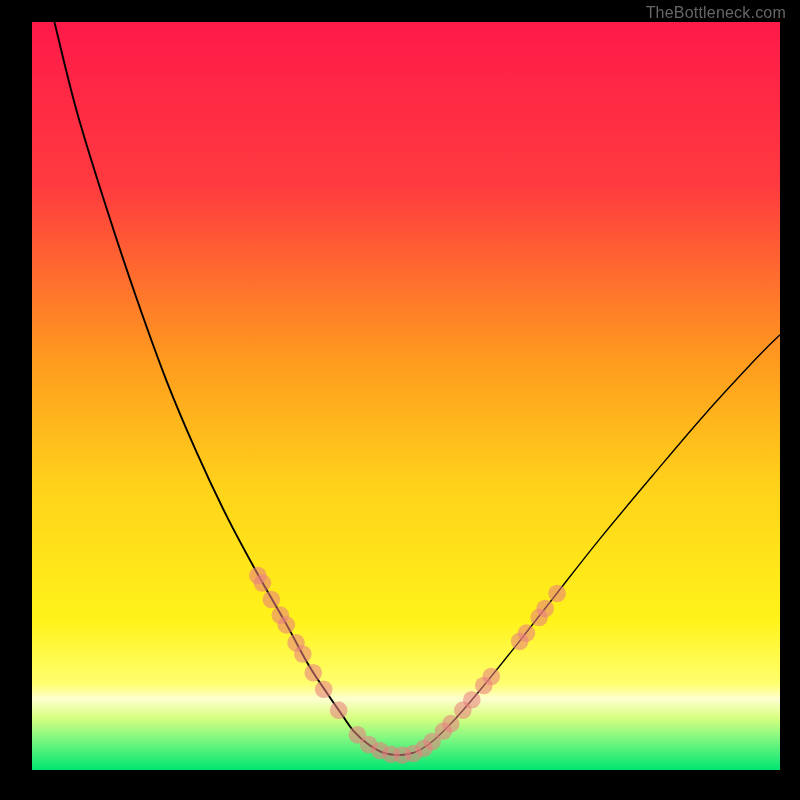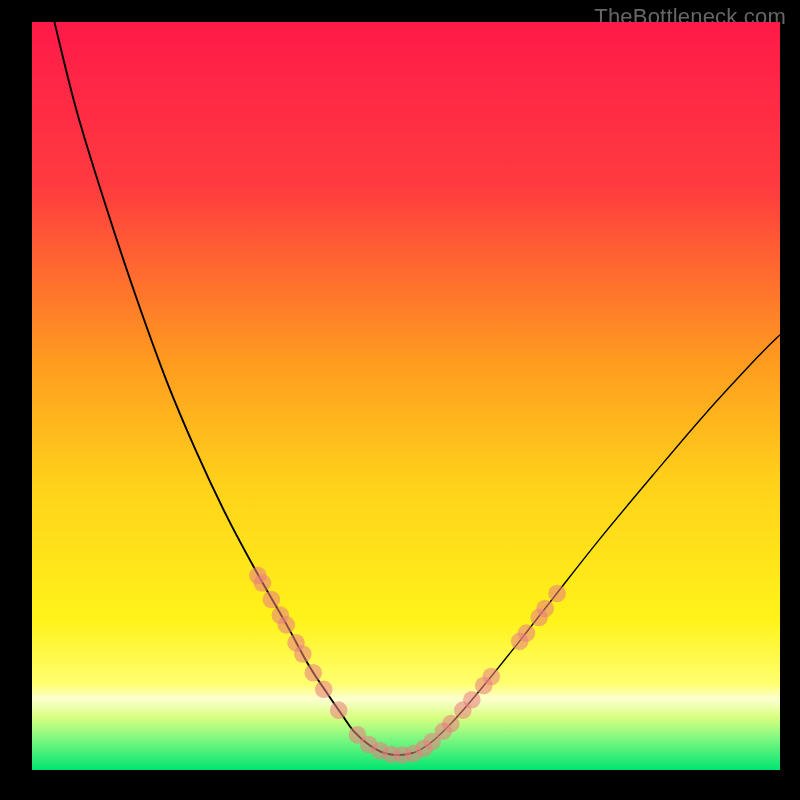--- a/index.html
+++ b/index.html
@@ -22,21 +22,21 @@
     left: 32px;
     top: 22px;
     width: 748px;
     height: 748px;
     overflow: hidden;
   }
   .watermark {
     position: absolute;
     top: 4px;
     right: 14px;
-    font-size: 22px;
+    font-size: 16px;
     font-weight: 500;
     color: #666;
     letter-spacing: 0.2px;
     pointer-events: none;
     user-select: none;
   }
   svg {
     display: block;
     width: 748px;
     height: 748px;

